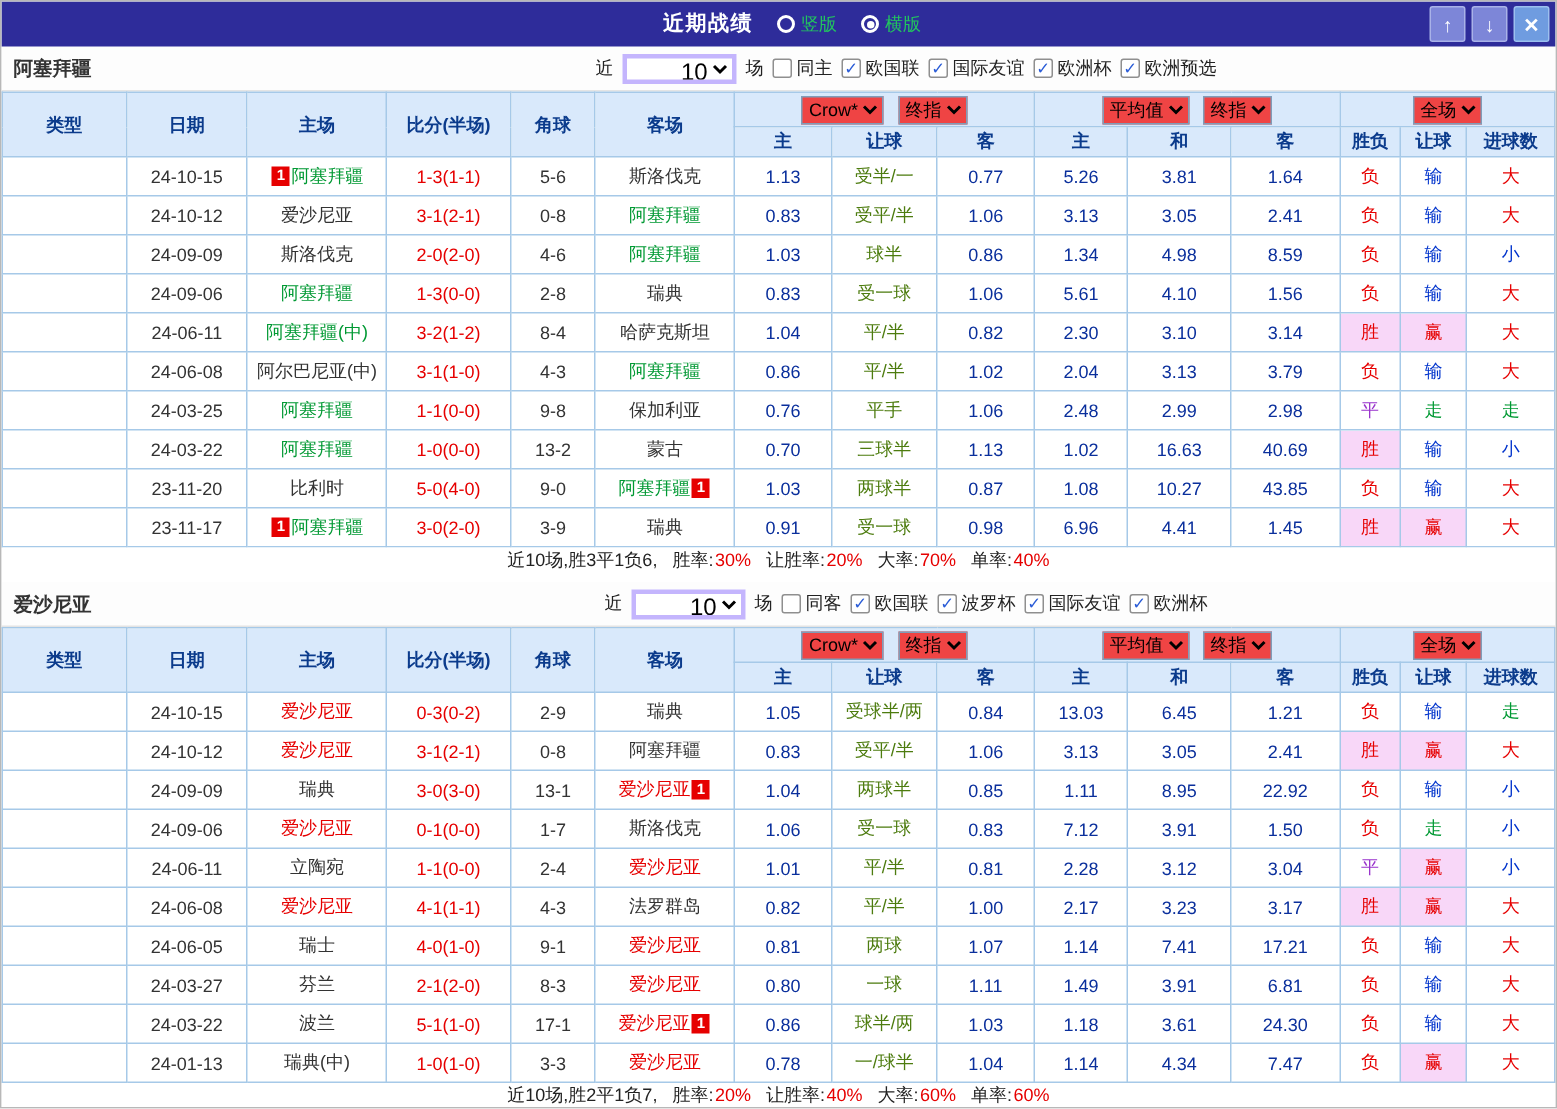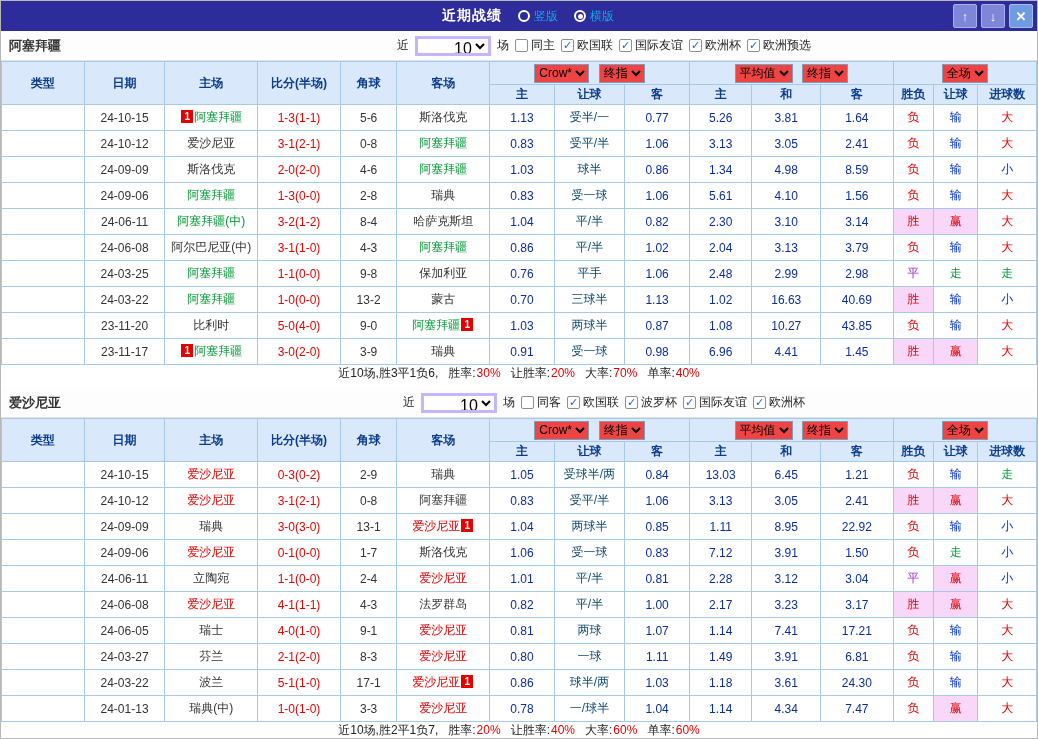--- a/index.html
+++ b/index.html
@@ -4,21 +4,21 @@
 <style>
   *{margin:0;padding:0;box-sizing:border-box;}
   html,body{background:#e9e9e9;}
   body{font-family:"Liberation Sans","DejaVu Sans",sans-serif;font-size:12px;color:#222;}
   .page{width:1038px;height:739px;margin:0 auto;background:#fff;border:1px solid #b8b8b8;overflow:hidden;}
 
   
   .titlebar{height:30px;background:#2e2c9a;display:flex;align-items:center;position:relative;color:#fff;}
   .title-center{flex:1;display:flex;justify-content:center;align-items:center;gap:16px;}
   .title{font-size:14px;font-weight:bold;letter-spacing:1px;margin-left:18px;}
-  .radio{display:inline-flex;align-items:center;gap:4px;cursor:pointer;font-size:12px;color:#0ea5e9;}
+  .radio{display:inline-flex;align-items:center;gap:4px;cursor:pointer;font-size:12px;color:#22c55e;}
   .rdot{width:12px;height:12px;border:2px solid #fff;border-radius:50%;display:inline-block;position:relative;background:transparent;}
   .rdot.checked::after{content:"";position:absolute;left:1.5px;top:1.5px;width:5px;height:5px;background:#fff;border-radius:50%;}
   .win-buttons{position:absolute;right:4px;top:3px;display:flex;gap:4px;}
   .wbtn{width:24px;height:24px;border:1px solid #a9b2e8;background:#7d86d8;color:#fff;font-size:13px;font-weight:bold;cursor:pointer;border-radius:2px;line-height:1;}
   .wbtn.close{background:#6f9ce0;border-color:#9cc0ef;}
 
   
   .section-bar{height:30px;display:flex;align-items:center;padding:0 8px;background:#fdfdfd;border-bottom:1px solid #e4e4e4;}
   .team-name{font-weight:bold;color:#333;width:170px;font-size:13px;}
   .filters{flex:1;display:flex;align-items:center;justify-content:center;gap:6px;color:#222;}
@@ -37,21 +37,21 @@
 
   .c-league{color:#fff;font-weight:bold;}
   td[data-league="欧国联"]{background:#fc9b00;}
   td[data-league="国际友谊"]{background:#3c5cc5;}
   td[data-league="欧洲杯"]{background:#8e1010;}
   td[data-league="波罗杯"]{background:#35bb12;}
 
   .c-date,.c-corner{color:#333;}
   .c-score{color:#e60000;}
   .c-odd{color:#0a2f9c;}
-  .c-hand{color:#0c4a6e;}
+  .c-hand{color:#4d7c0f;}
 
   .tname{cursor:pointer;}
   .tname[data-c="green"]{color:#009933;}
   .tname[data-c="red"]{color:#e60000;}
   .tname[data-c="black"]{color:#333;}
 
   .nbadge{display:inline-block;background:#e60000;color:#fff;font-size:10px;font-weight:bold;min-width:12px;height:13px;line-height:13px;margin:0 1px;vertical-align:1px;}
   .nbadge:empty{display:none;}
 
   .c-res{font-weight:normal;}

